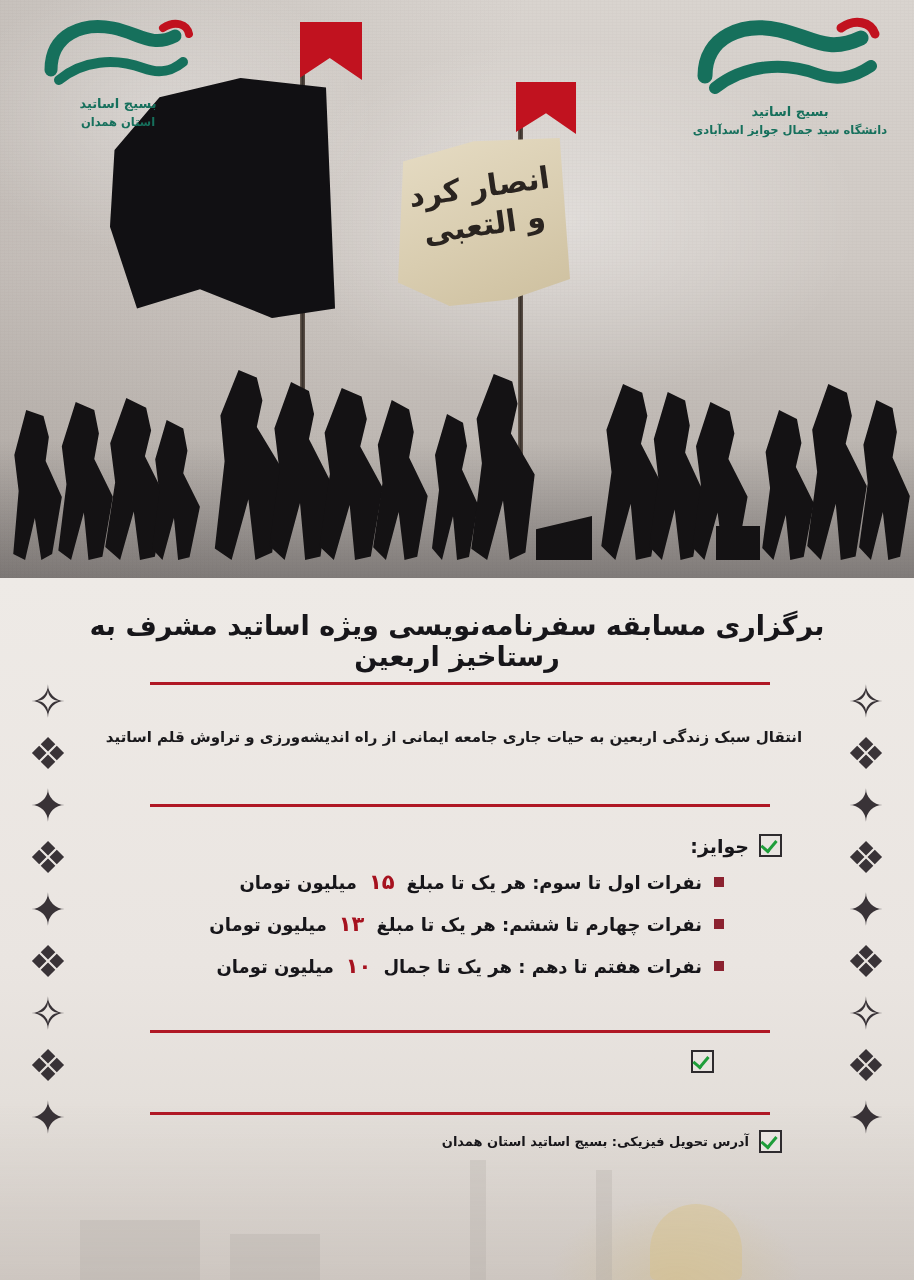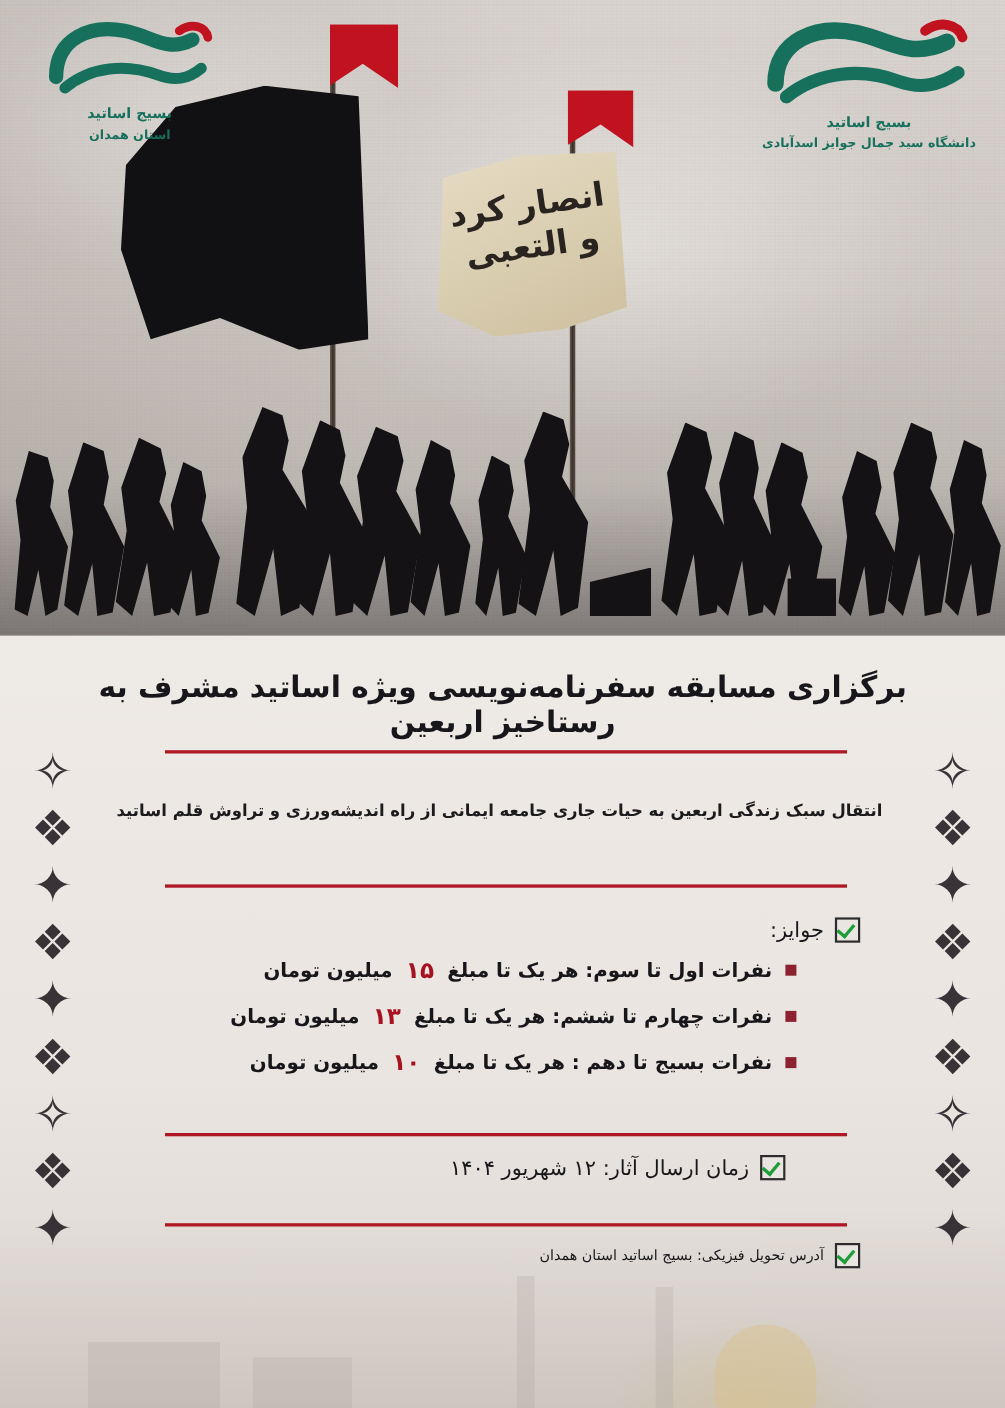--- a/index.html
+++ b/index.html
@@ -212,21 +212,21 @@
     color: #1b1a1d;
     line-height: 1.8;
   }
 
   .row {
     position: absolute;
     display: flex;
     align-items: center;
     justify-content: center;
     gap: 10px;
-    font-weight: normal;
+    font-weight: bold;
     color: #17161a;
   }
   .prizes-label { right: 132px; top: 256px; font-size: 19px; }
   .deadline-row { right: 200px; top: 472px; font-size: 19px; }
   .address-row  { right: 132px; top: 552px; font-size: 13px; }
 
   .check {
     display: inline-block;
     width: 19px; height: 19px;
     background: #e9e5e1;
@@ -394,31 +394,30 @@
         <span>میلیون تومان</span>
       </li>
       <li>
         <span class="bullet"></span>
         <span>نفرات چهارم تا ششم: هر یک تا مبلغ</span>
         <span class="amount">۱۳</span>
         <span>میلیون تومان</span>
       </li>
       <li>
         <span class="bullet"></span>
-        <span>نفرات بسیج تا دهم : هر یک تا مبلغ</span>
+        <span>نفرات هفتم تا دهم : هر یک تا جمال</span>
         <span class="amount">۱۰</span>
         <span>میلیون تومان</span>
       </li>
     </ul>
 
     <div class="rule r3"></div>
 
     <div class="row deadline-row">
       <span class="check"></span>
-      <span>زمان ارسال آثار: ۱۲ شهریور ۱۴۰۴</span>
     </div>
 
     <div class="rule r4"></div>
 
     <div class="row address-row">
       <span class="check"></span>
       <span>آدرس تحویل فیزیکی: بسیج اساتید استان همدان</span>
     </div>
   </div>
 </div>

